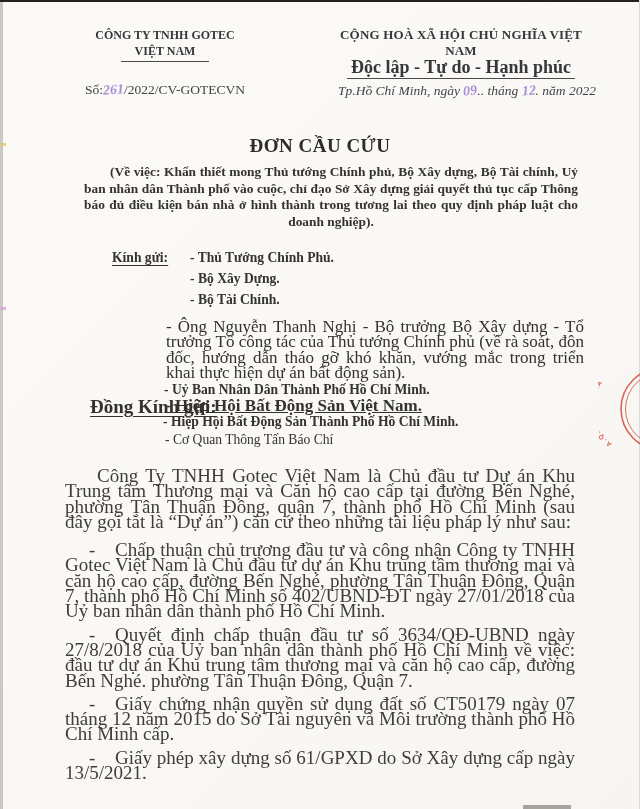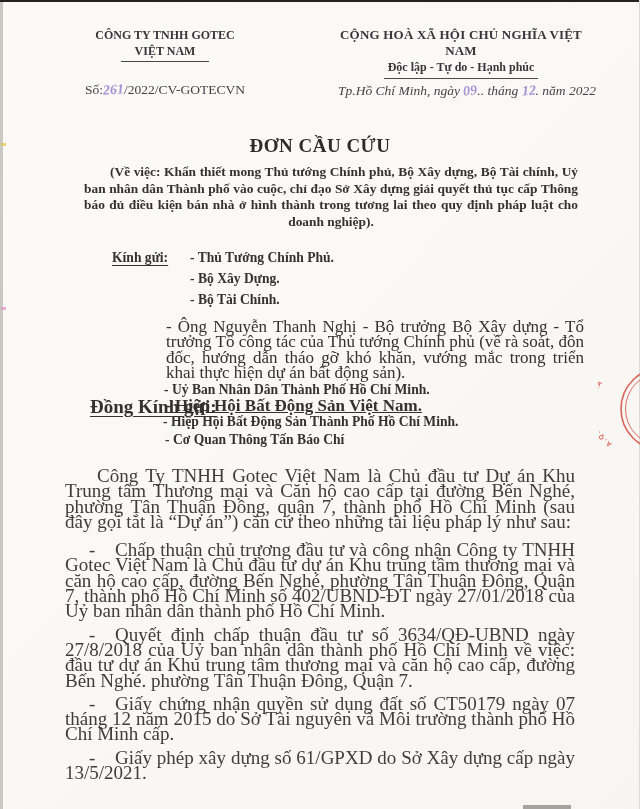--- a/index.html
+++ b/index.html
@@ -19,21 +19,21 @@
   .smudge-bottom{position:absolute;left:523px;top:805px;width:48px;height:4px;background:#96948f;opacity:.85;}
 
   
   .company{position:absolute;left:40px;top:27px;width:250px;text-align:center;
     font-weight:bold;font-size:12px;line-height:16px;color:#38363a;}
   .company .ul{display:inline-block;border-bottom:1.5px solid #4a484c;padding:0 14px 2px 14px;}
   .refno{position:absolute;left:40px;top:82px;width:250px;text-align:center;font-size:13.5px;color:#413f43;}
   .national{position:absolute;left:330px;top:27px;width:262px;text-align:center;
     font-weight:bold;color:#38363a;}
   .national .l1{font-size:13px;line-height:16px;letter-spacing:.2px;}
-  .national .l2{font-size:12px;line-height:17px;}
+  .national .l2{font-size:18px;line-height:17px;}
   .national .ul2{display:inline-block;border-bottom:1.5px solid #4a484c;padding:0 4px 2px 4px;}
   .dateline{position:absolute;left:322px;top:83px;width:290px;text-align:center;
     font-style:italic;font-size:13.5px;color:#45434a;}
   .hand{color:#a98fd6;font-style:italic;font-weight:bold;font-size:14px;
     display:inline-block;transform:rotate(-4deg);}
   .hand.day{transform:rotate(-6deg);}
 
   
   .doc-title{position:absolute;top:135px;left:65px;width:510px;text-align:center;
     font-size:19px;font-weight:bold;letter-spacing:.5px;color:#2e2c2a;}
@@ -48,21 +48,21 @@
     font-size:13.6px;line-height:15.5px;color:#343230;}
   .kg-items p{margin:0 0 5.5px 0;}
   .kg-item4{position:absolute;left:158px;top:311px;width:418px;font-weight:normal;
     font-size:17px;line-height:15.4px;text-align:justify;color:#343230;margin:8px;}
   .kg-item5{position:absolute;left:160px;top:378px;font-weight:bold;font-size:13.6px;
     line-height:15.5px;color:#343230;margin:4px;}
   .cc-label{position:absolute;left:90px;top:396px;font-weight:bold;font-size:19px;
     text-decoration:underline;text-underline-offset:3px;color:#343230;}
   .cc-item1{position:absolute;left:165px;top:396px;font-weight:bold;font-size:17px;color:#343230;text-decoration:underline;}
   .cc-item2{position:absolute;left:163px;top:414px;font-weight:bold;font-size:13.6px;color:#343230;}
-  .cc-item3{position:absolute;left:165px;top:432px;font-weight:bold;font-size:13.6px;color:#343230;}
+  .cc-item3{position:absolute;left:165px;top:432px;font-weight:normal;font-size:13.6px;color:#343230;}
 
   
   .body-text{position:absolute;left:65px;top:468px;width:510px;
     font-size:19px;line-height:15.3px;text-align:justify;color:#3f3d3a;}
   .body-text p{margin:0 0 8.5px 0;}
   .body-text .p1{text-indent:32px;margin-bottom:13px;}
   .body-text .bullet{text-indent:24px;margin-bottom:8px;}
   .body-text .dash{display:inline-block;width:26px;text-indent:0;}
   .body-text .pfinal{text-indent:23px;margin-top:0;}
 

